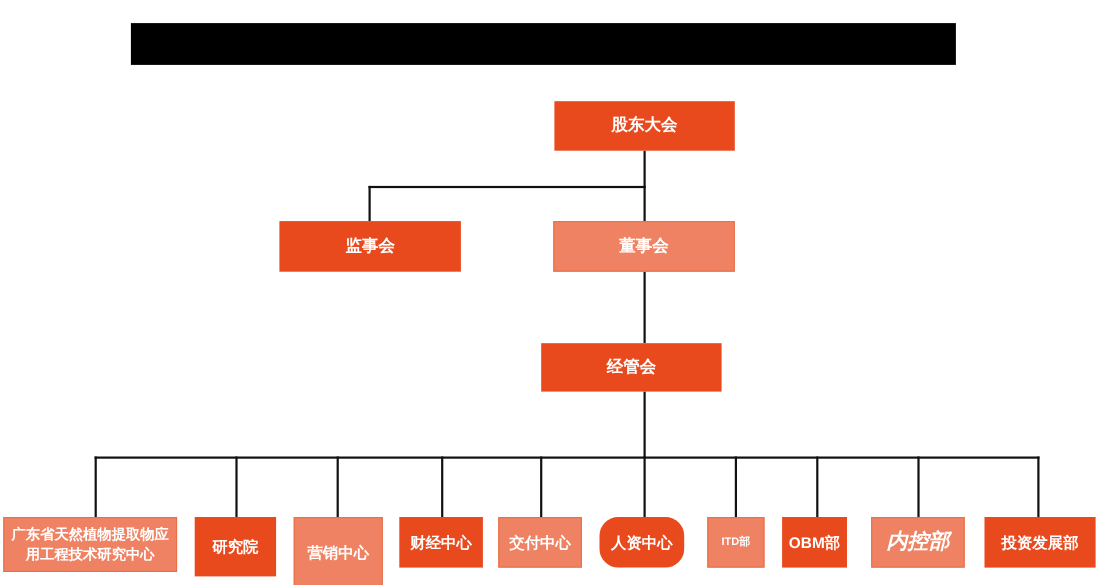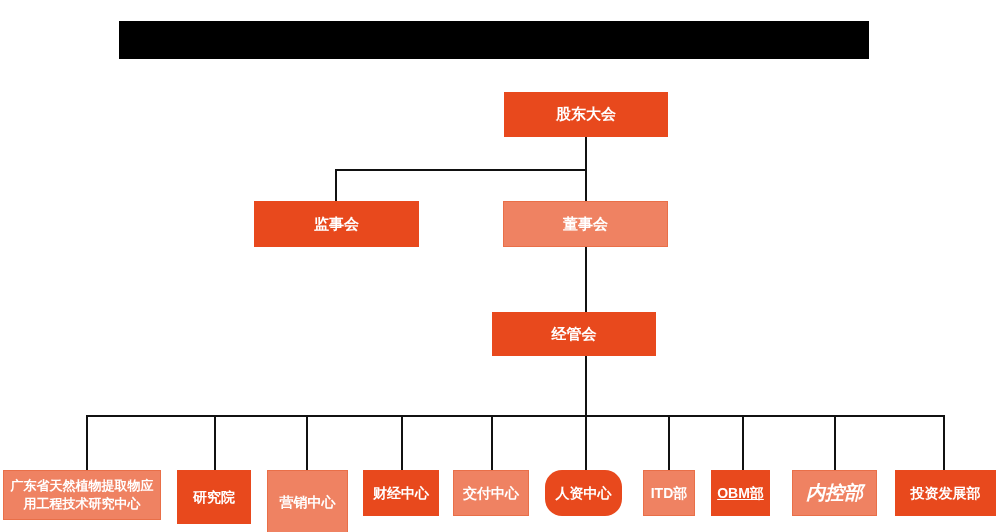--- a/index.html
+++ b/index.html
@@ -70,18 +70,18 @@
   <div class="node light" style="left:503px; top:201px; width:165px; height:46px; font-size:15px;">董事会</div>
 
   <div class="node dark" style="left:492px; top:312px; width:164px; height:44px; font-size:15px;">经管会</div>
 
   <div class="node light" style="left:3px; top:470px; width:158px; height:50px; font-size:13px; padding:0 5px;">广东省天然植物提取物应用工程技术研究中心</div>
   <div class="node dark" style="left:177px; top:470px; width:74px; height:54px; font-size:14px;">研究院</div>
   <div class="node light" style="left:267px; top:470px; width:81px; height:64px; font-size:14px;text-align:center;">营销中心</div>
   <div class="node dark" style="left:363px; top:470px; width:76px; height:46px; font-size:14px;">财经中心</div>
   <div class="node light" style="left:453px; top:470px; width:76px; height:46px; font-size:14px;">交付中心</div>
   <div class="node dark" style="left:545px; top:470px; width:77px; height:46px; font-size:14px;border-radius:17px;">人资中心</div>
-  <div class="node light" style="left:643px; top:470px; width:52px; height:46px; font-size:14px;">ITD部</div>
-  <div class="node dark" style="left:711px; top:470px; width:59px; height:46px; font-size:14px;text-decoration:underline;">OBM部</div>
+  <div class="node light" style="left:643px; top:470px; width:52px; height:46px; font-size:10px;">ITD部</div>
+  <div class="node dark" style="left:711px; top:470px; width:59px; height:46px; font-size:14px;">OBM部</div>
   <div class="node light" style="left:792px; top:470px; width:85px; height:46px; font-size:19px;font-style:italic;">内控部</div>
   <div class="node dark" style="left:895px; top:470px; width:101px; height:46px; font-size:14px;">投资发展部</div>
 
 </div>
 
 </body></html>

